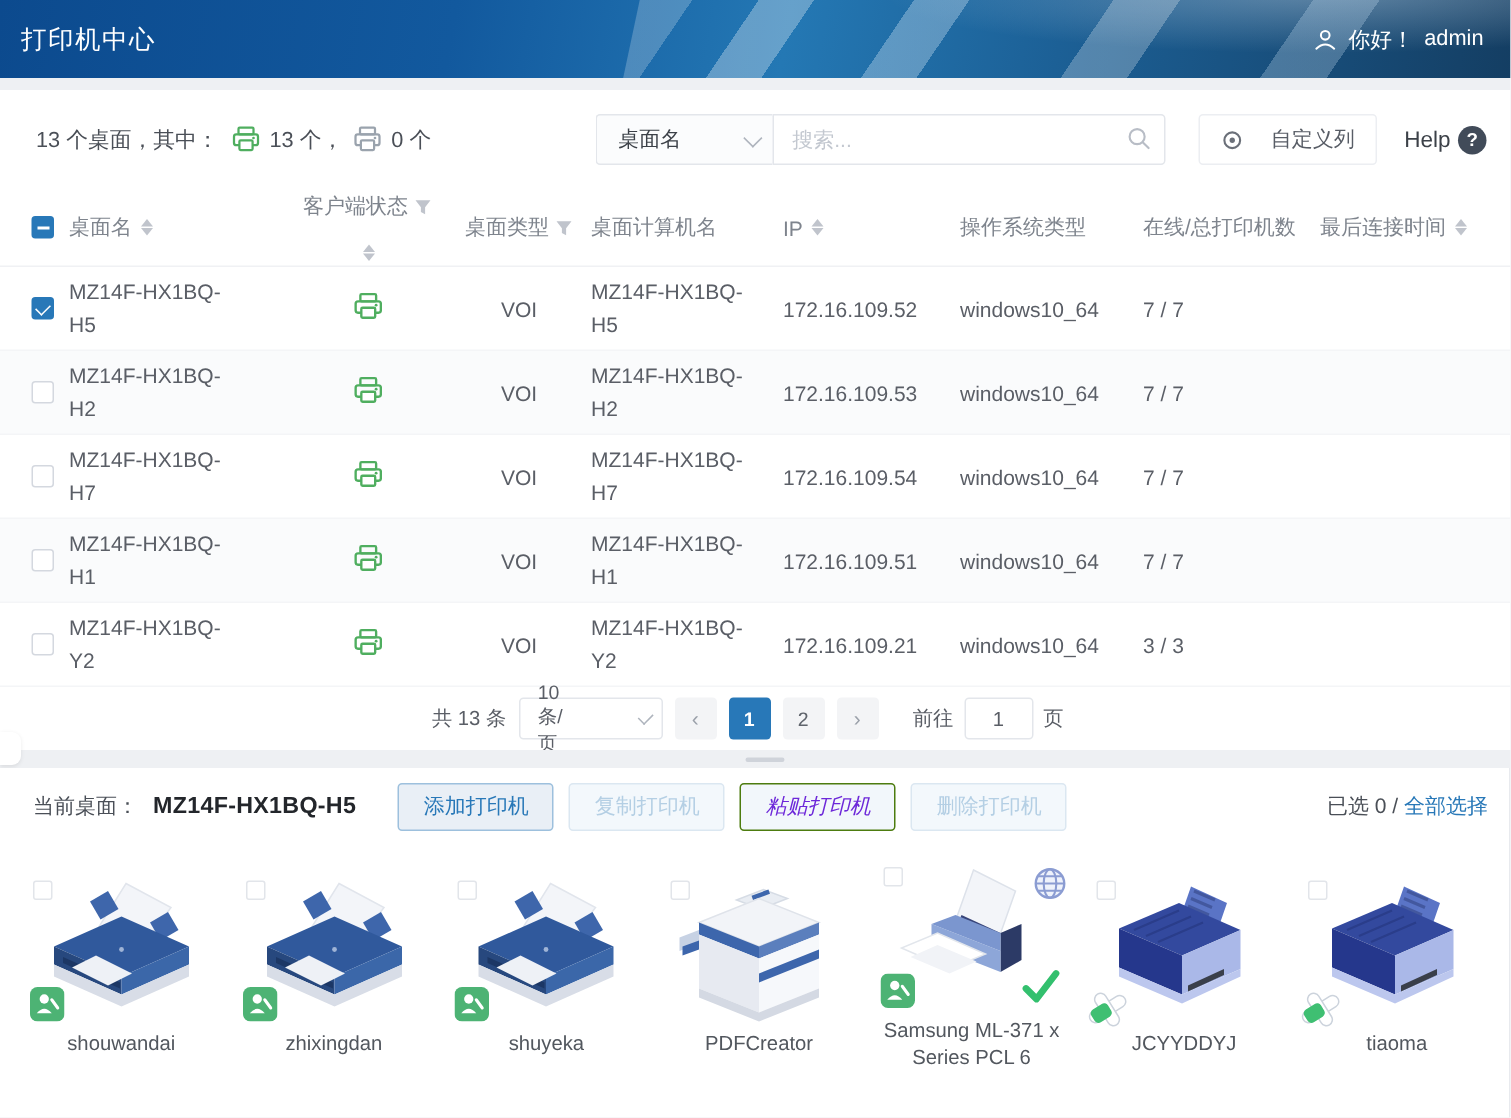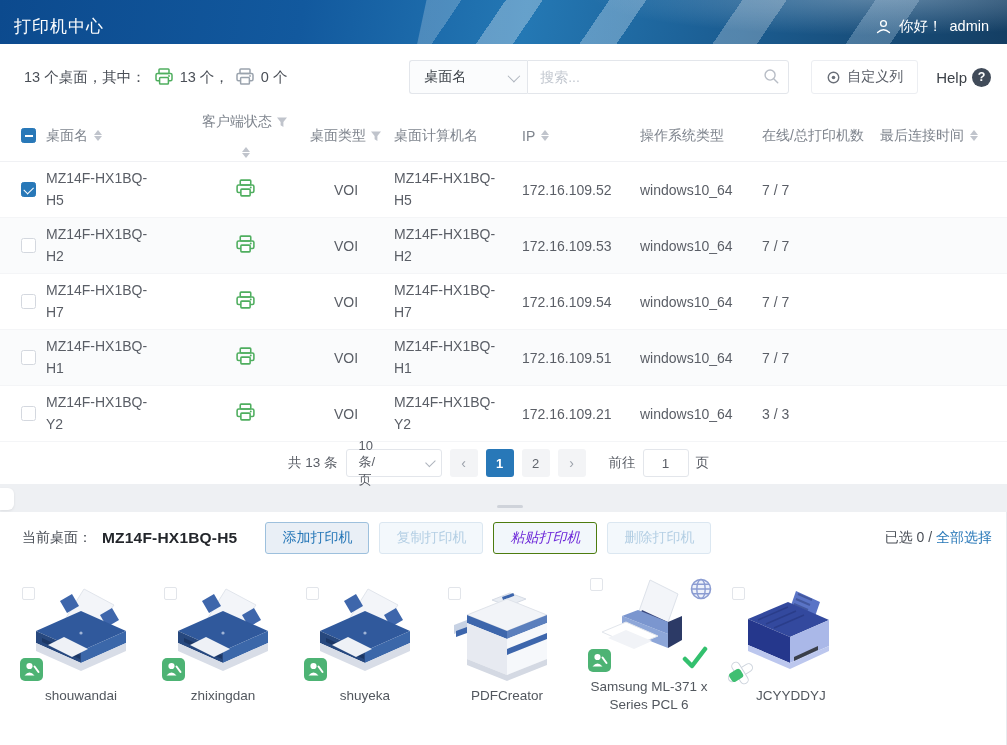--- a/index.html
+++ b/index.html
@@ -13,35 +13,35 @@
     display:flex; align-items:center; justify-content:space-between; padding:0 18px 0 14px; }
   .topbar::before { content:""; position:absolute; left:42%; top:-20px; width:70%; height:140%;
     background:
       linear-gradient(115deg, rgba(255,255,255,.22) 0 6%, transparent 6% 12%, rgba(255,255,255,.30) 12% 17%, transparent 17% 26%, rgba(210,230,245,.35) 26% 31%, transparent 31% 44%, rgba(255,255,255,.25) 44% 50%, transparent 50% 62%, rgba(190,215,235,.30) 62% 68%, transparent 68%),
       radial-gradient(ellipse 60% 80% at 65% 20%, rgba(230,240,250,.35), transparent 70%);
     transform:skewX(-12deg); pointer-events:none; }
   .topbar-title { position:relative; color:#fff; font-size:17px; letter-spacing:1px; z-index:2; }
   .topbar-user { position:relative; display:flex; align-items:center; gap:7px; color:#fff; font-size:14.5px; z-index:2; }
 
   
-  .upper { position:absolute; top:44px; left:0; width:1007px; height:440px; background:#fff; }
+  .upper { position:absolute; top:60px; left:0; width:1007px; height:440px; background:#fff; }
 
   .summary-row { height:66px; display:flex; align-items:center; padding:0 12px 0 24px; }
   .summary { display:flex; align-items:center; gap:6px; font-size:14.5px; color:#4a4f57; white-space:nowrap; }
   .summary .cnt { margin-right:2px; }
   .filter-group { margin-left:auto; display:flex; align-items:center; }
   .field-select { display:flex; align-items:center; justify-content:space-between; width:118px; height:34px;
     border:1px solid #e3e6eb; border-right:none; border-radius:3px 0 0 3px; background:#fbfcfd; padding:0 10px 0 14px;
     font-size:14px; color:#3c4148; cursor:pointer; }
   .chev { width:9px; height:9px; border-right:1.6px solid #aeb4bd; border-bottom:1.6px solid #aeb4bd; transform:rotate(45deg) translateY(-2px); }
   .search-box { position:relative; width:262px; height:34px; }
   .search-box input { width:100%; height:100%; border:1px solid #e3e6eb; border-radius:0 3px 3px 0; padding:0 30px 0 12px; font-size:14px; color:#333; outline:none; font-family:inherit; }
   .search-box input::placeholder { color:#c3c8d0; }
   .search-ic { position:absolute; right:9px; top:8px; }
-  .custom-btn { display:flex; align-items:center; gap:6px; height:34px; margin-left:22px; padding:0 14px;
+  .custom-btn { display:flex; align-items:center; gap:18px; height:34px; margin-left:22px; padding:0 14px;
     border:1px solid #eceef2; border-radius:3px; background:#fff; font-size:14px; color:#585d66; cursor:pointer; }
   .help { display:flex; align-items:center; gap:5px; margin:0 4px 0 18px; font-size:15px; color:#3c4148; cursor:pointer; }
   .help-q { width:19px; height:19px; border-radius:50%; background:#414b59; color:#fff; font-size:12.5px; font-weight:bold; display:flex; align-items:center; justify-content:center; }
 
   
   .tbl { width:100%; font-size:14px; }
   .trow { display:grid; grid-template-columns:46px 146px 106px 96px 128px 118px 122px 118px 1fr; align-items:center; }
   .thead { height:52px; color:#7e848d; border-bottom:1px solid #f0f1f4; }
   .th { display:flex; align-items:center; gap:4px; cursor:pointer; }
   .th-stack { flex-direction:column; gap:16px; justify-content:center; text-align:center; line-height:1.25; }
@@ -473,16 +473,28 @@
           <svg width="110" height="92" viewBox="0 0 110 92">
               <use href="#art-label"></use>
             </svg>
           <svg class="p-plug" width="34" height="30" viewBox="0 0 34 30">
               <use href="#badge-plug"></use>
             </svg>
         </div>
         <div class="p-label">JCYYDDYJ</div>
       </div>
 
+      <div class="p-item">
+        <span class="p-check"></span>
+        <div class="p-art">
+          <svg width="110" height="92" viewBox="0 0 110 92">
+              <use href="#art-label"></use>
+            </svg>
+          <svg class="p-plug" width="34" height="30" viewBox="0 0 34 30">
+              <use href="#badge-plug"></use>
+            </svg>
+        </div>
+        <div class="p-label">tiaoma</div>
+      </div>
     </div>
   </div>
 
 </div>
 
 </body></html>

